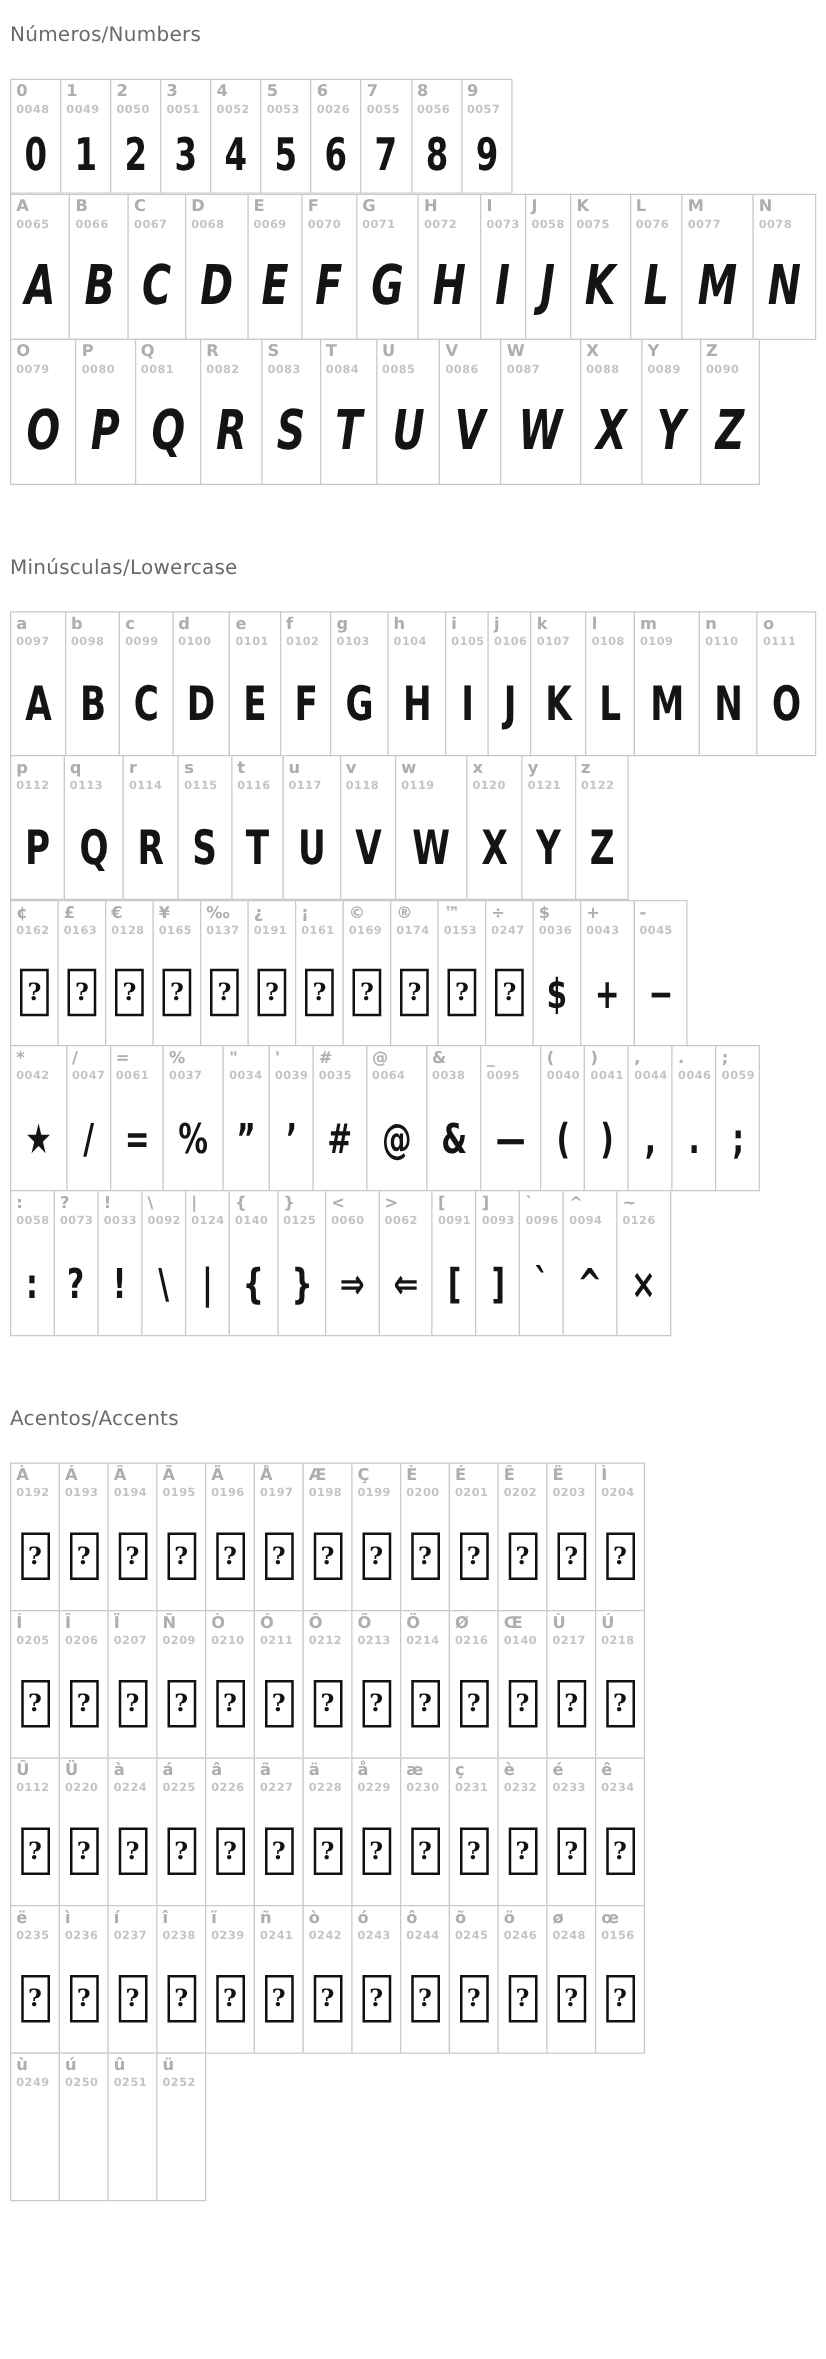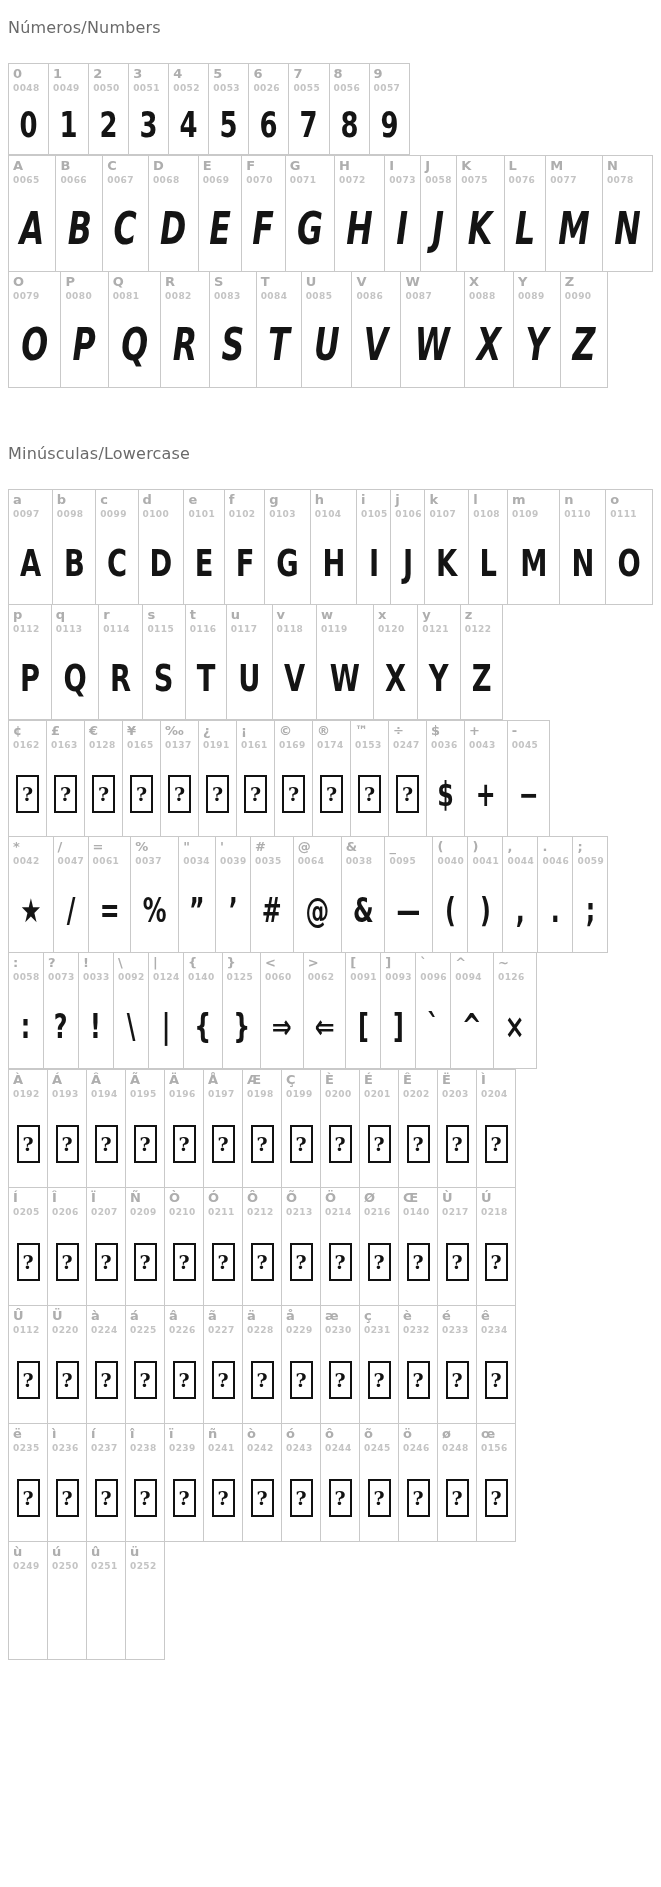--- a/index.html
+++ b/index.html
@@ -1005,20 +1005,21 @@
               <div class="cell-code">0126</div>
             </div>
             <div class="glyph-area">
               <span class="glyph">×</span>
             </div>
           </div>
         </div>
       </div>
     </section>
     <section class="section section-accents">
+      <h2 class="section-title">Acentos/Accents</h2>
       <div class="grid">
         <div class="row row1">
           <div class="cell">
             <div class="cell-head">
               <div class="cell-char">À</div>
               <div class="cell-code">0192</div>
             </div>
             <div class="glyph-area">
               <span class="tofu">?</span>
             </div>

